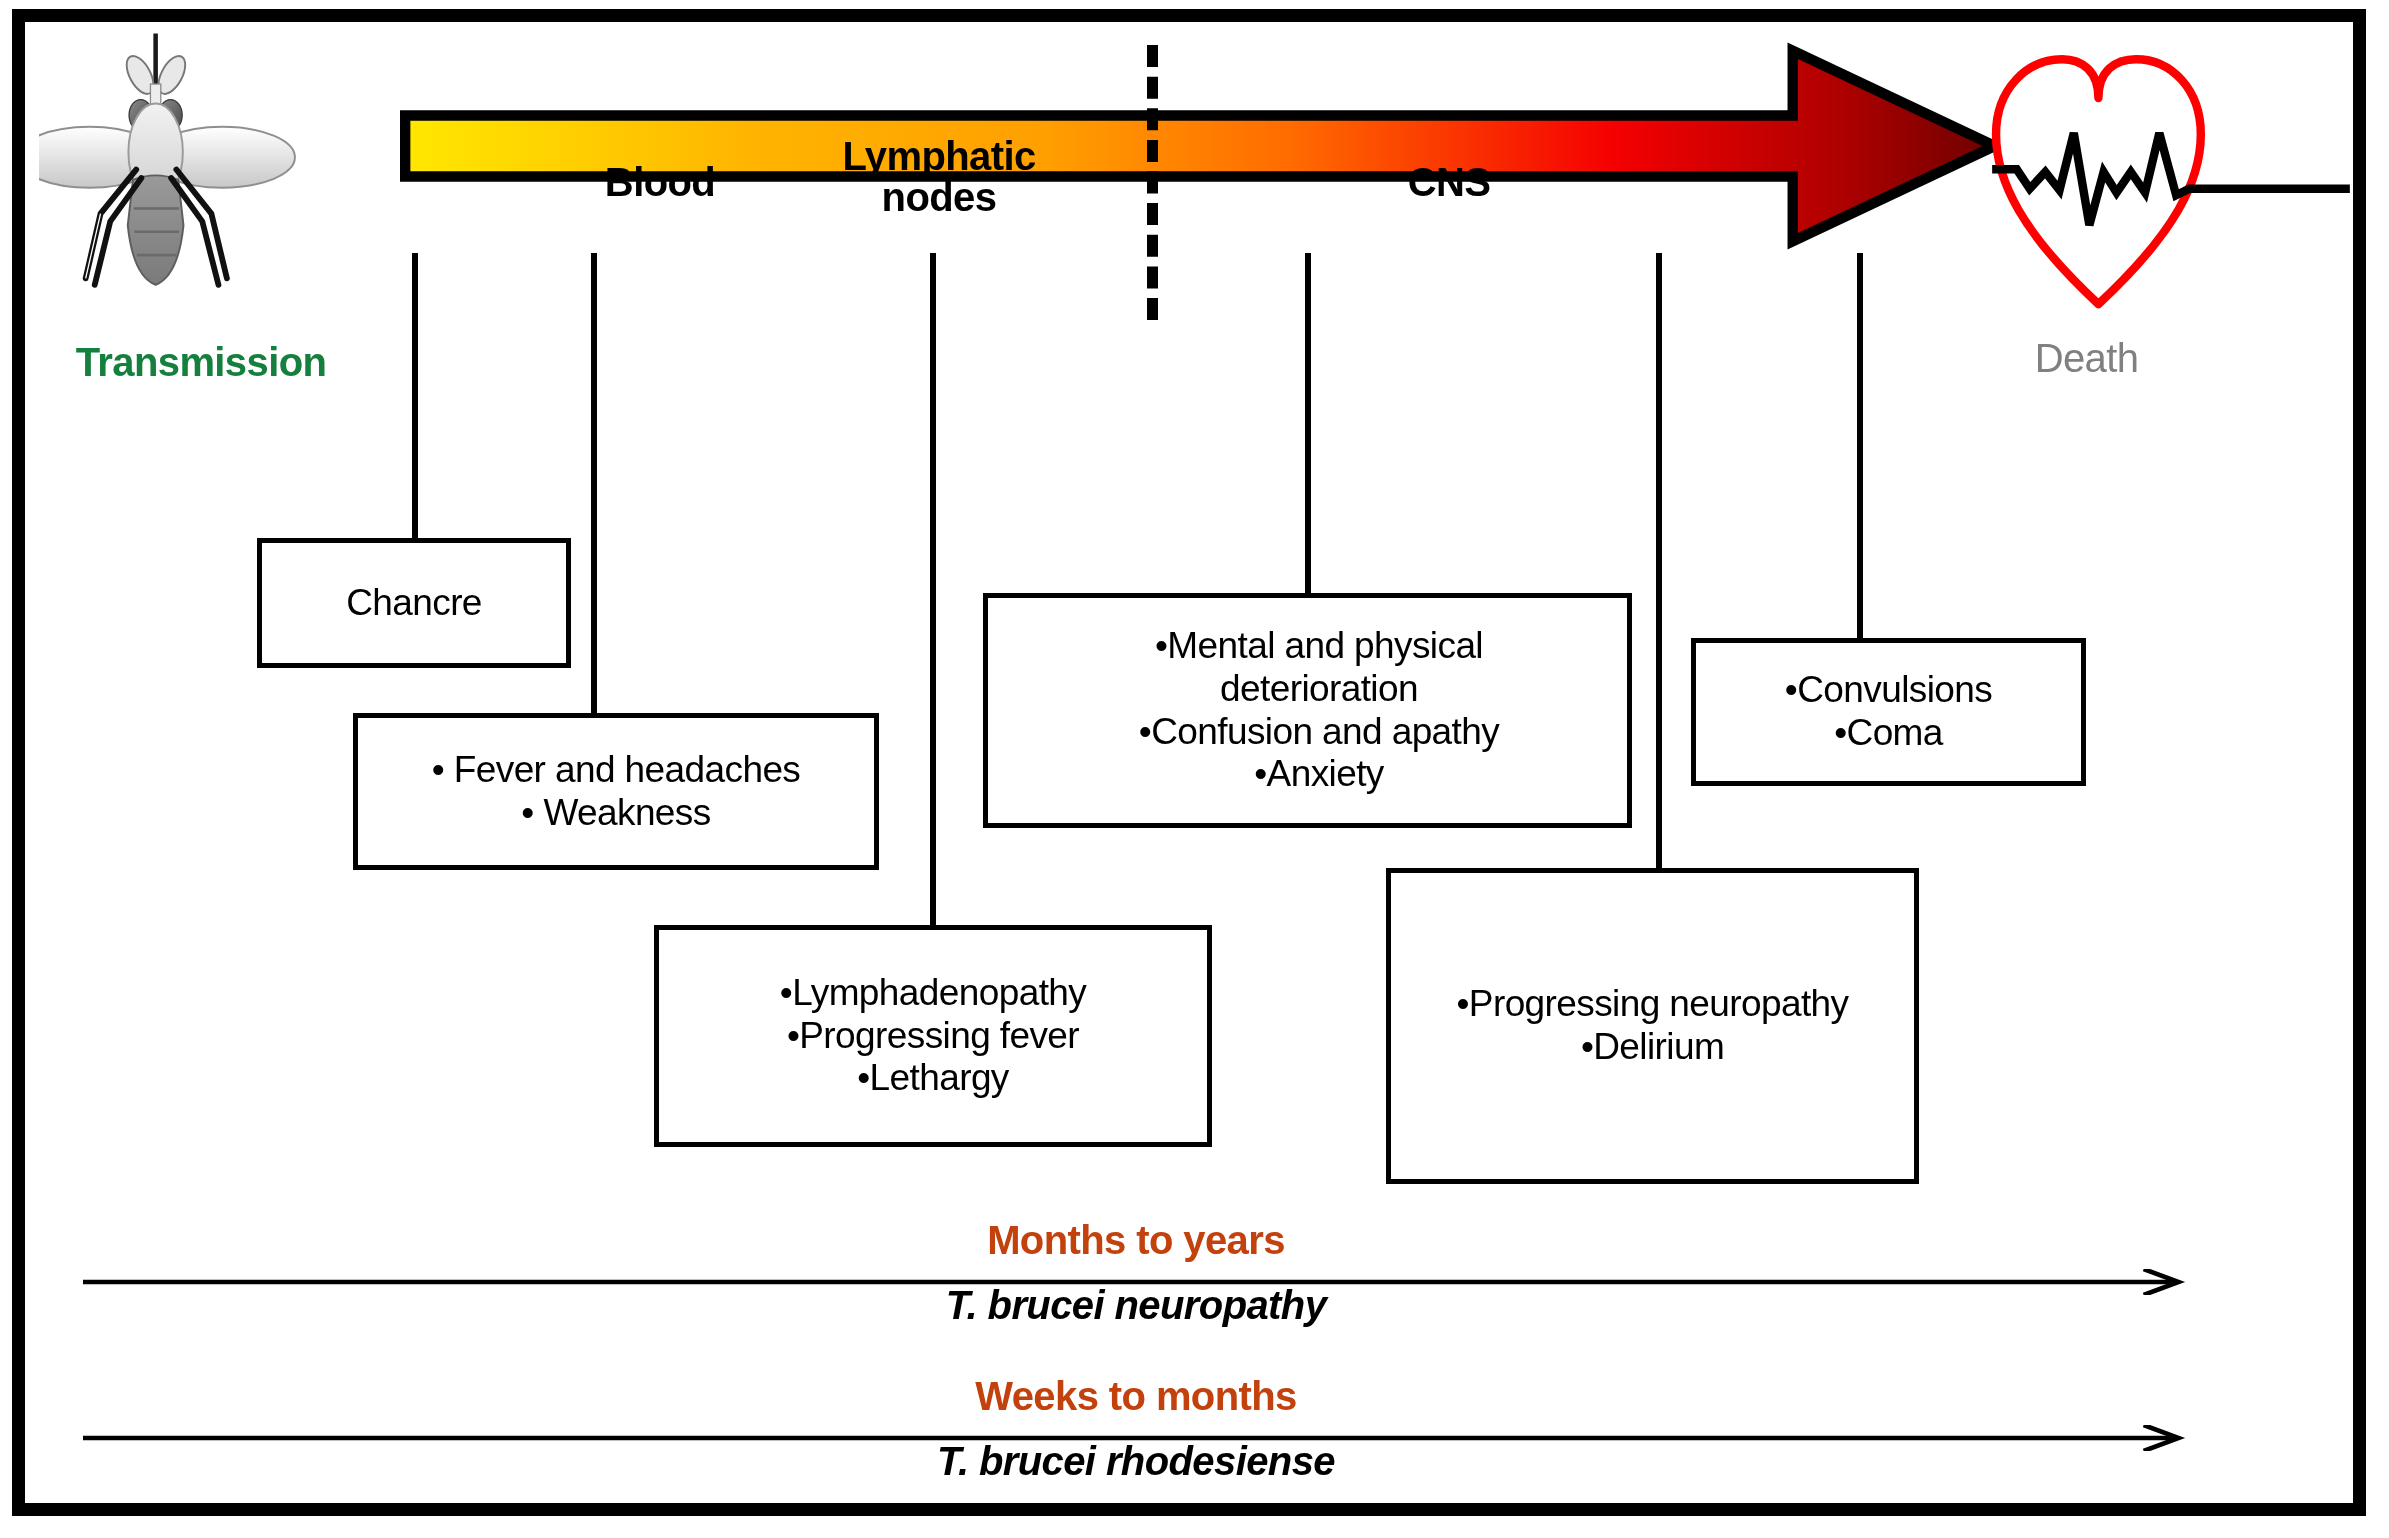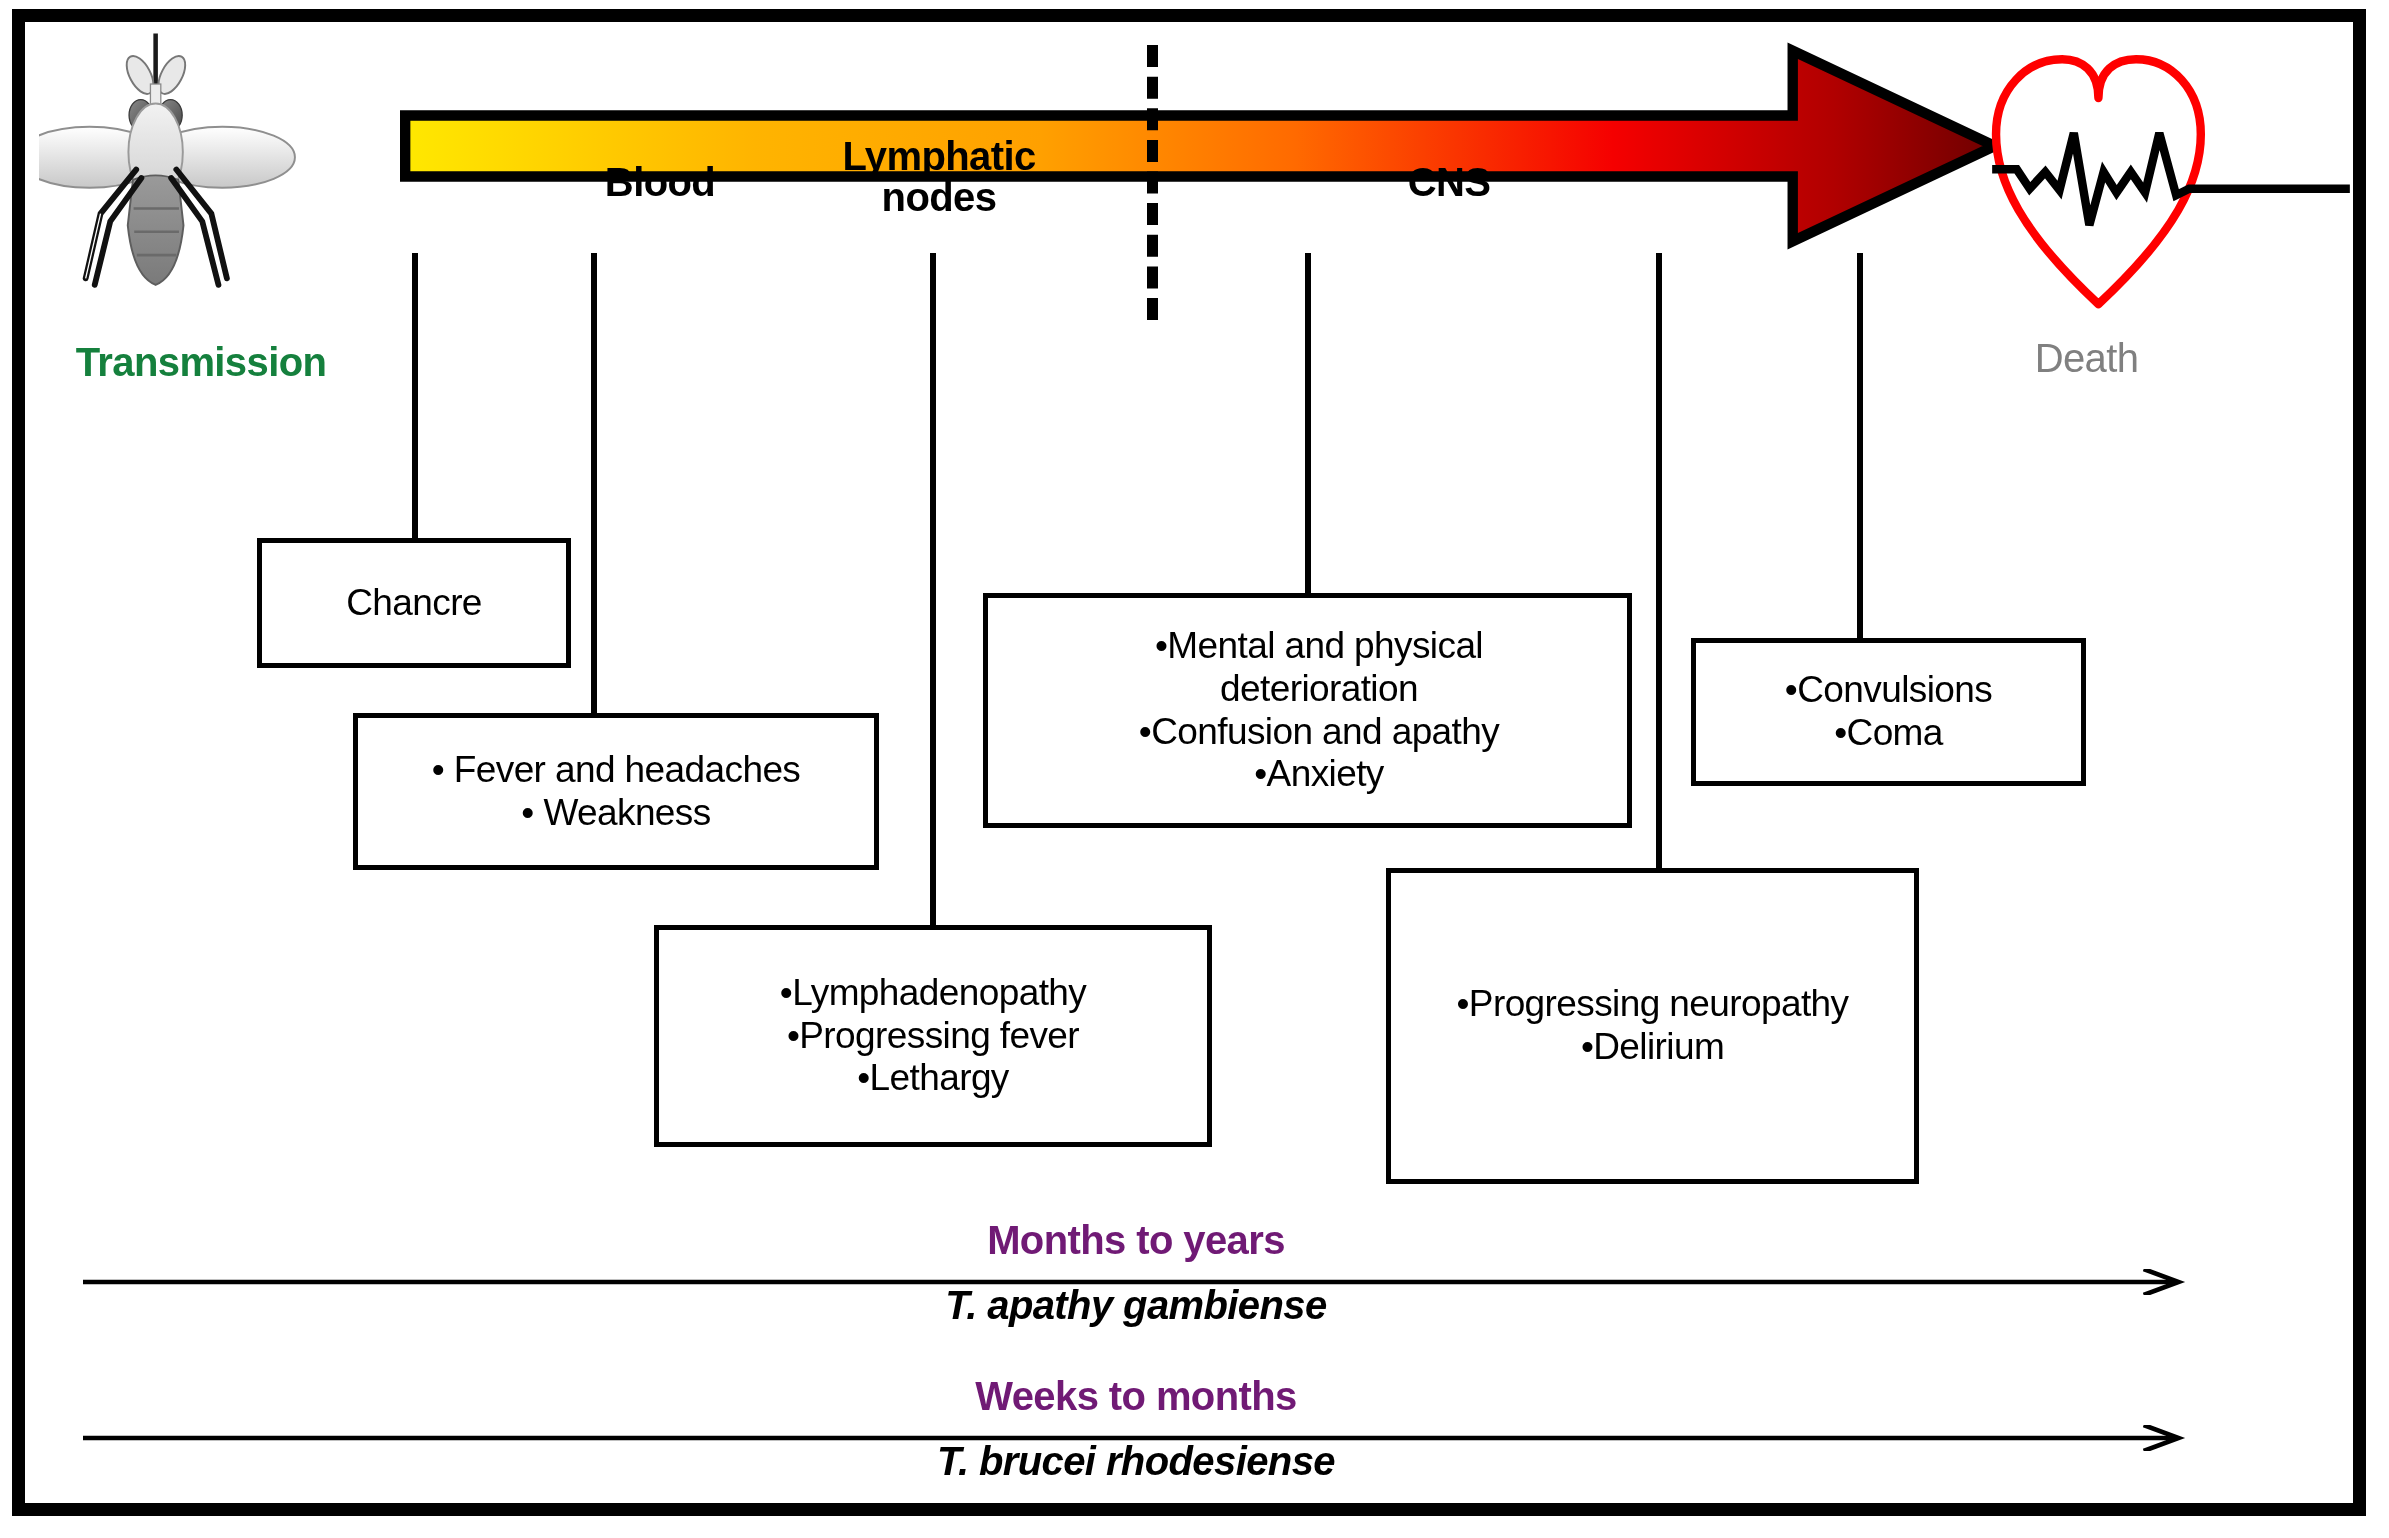--- a/index.html
+++ b/index.html
@@ -75,21 +75,21 @@
   #box-fever{left:353px;top:713px;width:526px;height:157px;}
   #box-lymph{left:654px;top:925px;width:558px;height:222px;}
   #box-cns{left:983px;top:593px;width:649px;height:235px;padding-left:32px;}
   #box-neuro{left:1386px;top:868px;width:533px;height:316px;}
   #box-conv{left:1691px;top:638px;width:395px;height:148px;}
 
   
   .tl-wrap{position:absolute;}
   .tl-top{
     position:absolute;width:100%;text-align:center;
-    font-size:40px;font-weight:bold;color:#701a75;letter-spacing:-0.6px;
+    font-size:40px;font-weight:bold;color:#c2410c;letter-spacing:-0.6px;
   }
   .tl-bot{
     position:absolute;width:100%;text-align:center;
     font-size:40px;font-weight:bold;font-style:italic;color:#000;letter-spacing:-0.6px;
   }
   .tl-line{position:absolute;left:0;width:100%;height:26px;}
 
   #timeline-1{left:83px;top:1218px;width:2106px;height:149px;}
   #timeline-2{left:83px;top:1374px;width:2106px;height:149px;}
 </style>
@@ -224,21 +224,21 @@
   </div>
 
   <div class="tl-wrap" id="timeline-1">
     <div class="tl-top" style="top:0px;">Months to years</div>
     <div class="tl-line" style="top:51px;">
       <svg width="2106" height="26" viewBox="0 0 3250 40" preserveAspectRatio="none">
         <line x1="0" y1="20" x2="3230" y2="20" stroke="#000" stroke-width="7"></line>
         <polyline points="3180,0 3234,20 3180,40" fill="none" stroke="#000" stroke-width="7"></polyline>
       </svg>
     </div>
-    <div class="tl-bot" style="top:65px;">T. apathy gambiense</div>
+    <div class="tl-bot" style="top:65px;">T. brucei neuropathy</div>
   </div>
 
   <div class="tl-wrap" id="timeline-2">
     <div class="tl-top" style="top:0px;">Weeks to months</div>
     <div class="tl-line" style="top:51px;">
       <svg width="2106" height="26" viewBox="0 0 3250 40" preserveAspectRatio="none">
         <line x1="0" y1="20" x2="3230" y2="20" stroke="#000" stroke-width="7"></line>
         <polyline points="3180,0 3234,20 3180,40" fill="none" stroke="#000" stroke-width="7"></polyline>
       </svg>
     </div>

